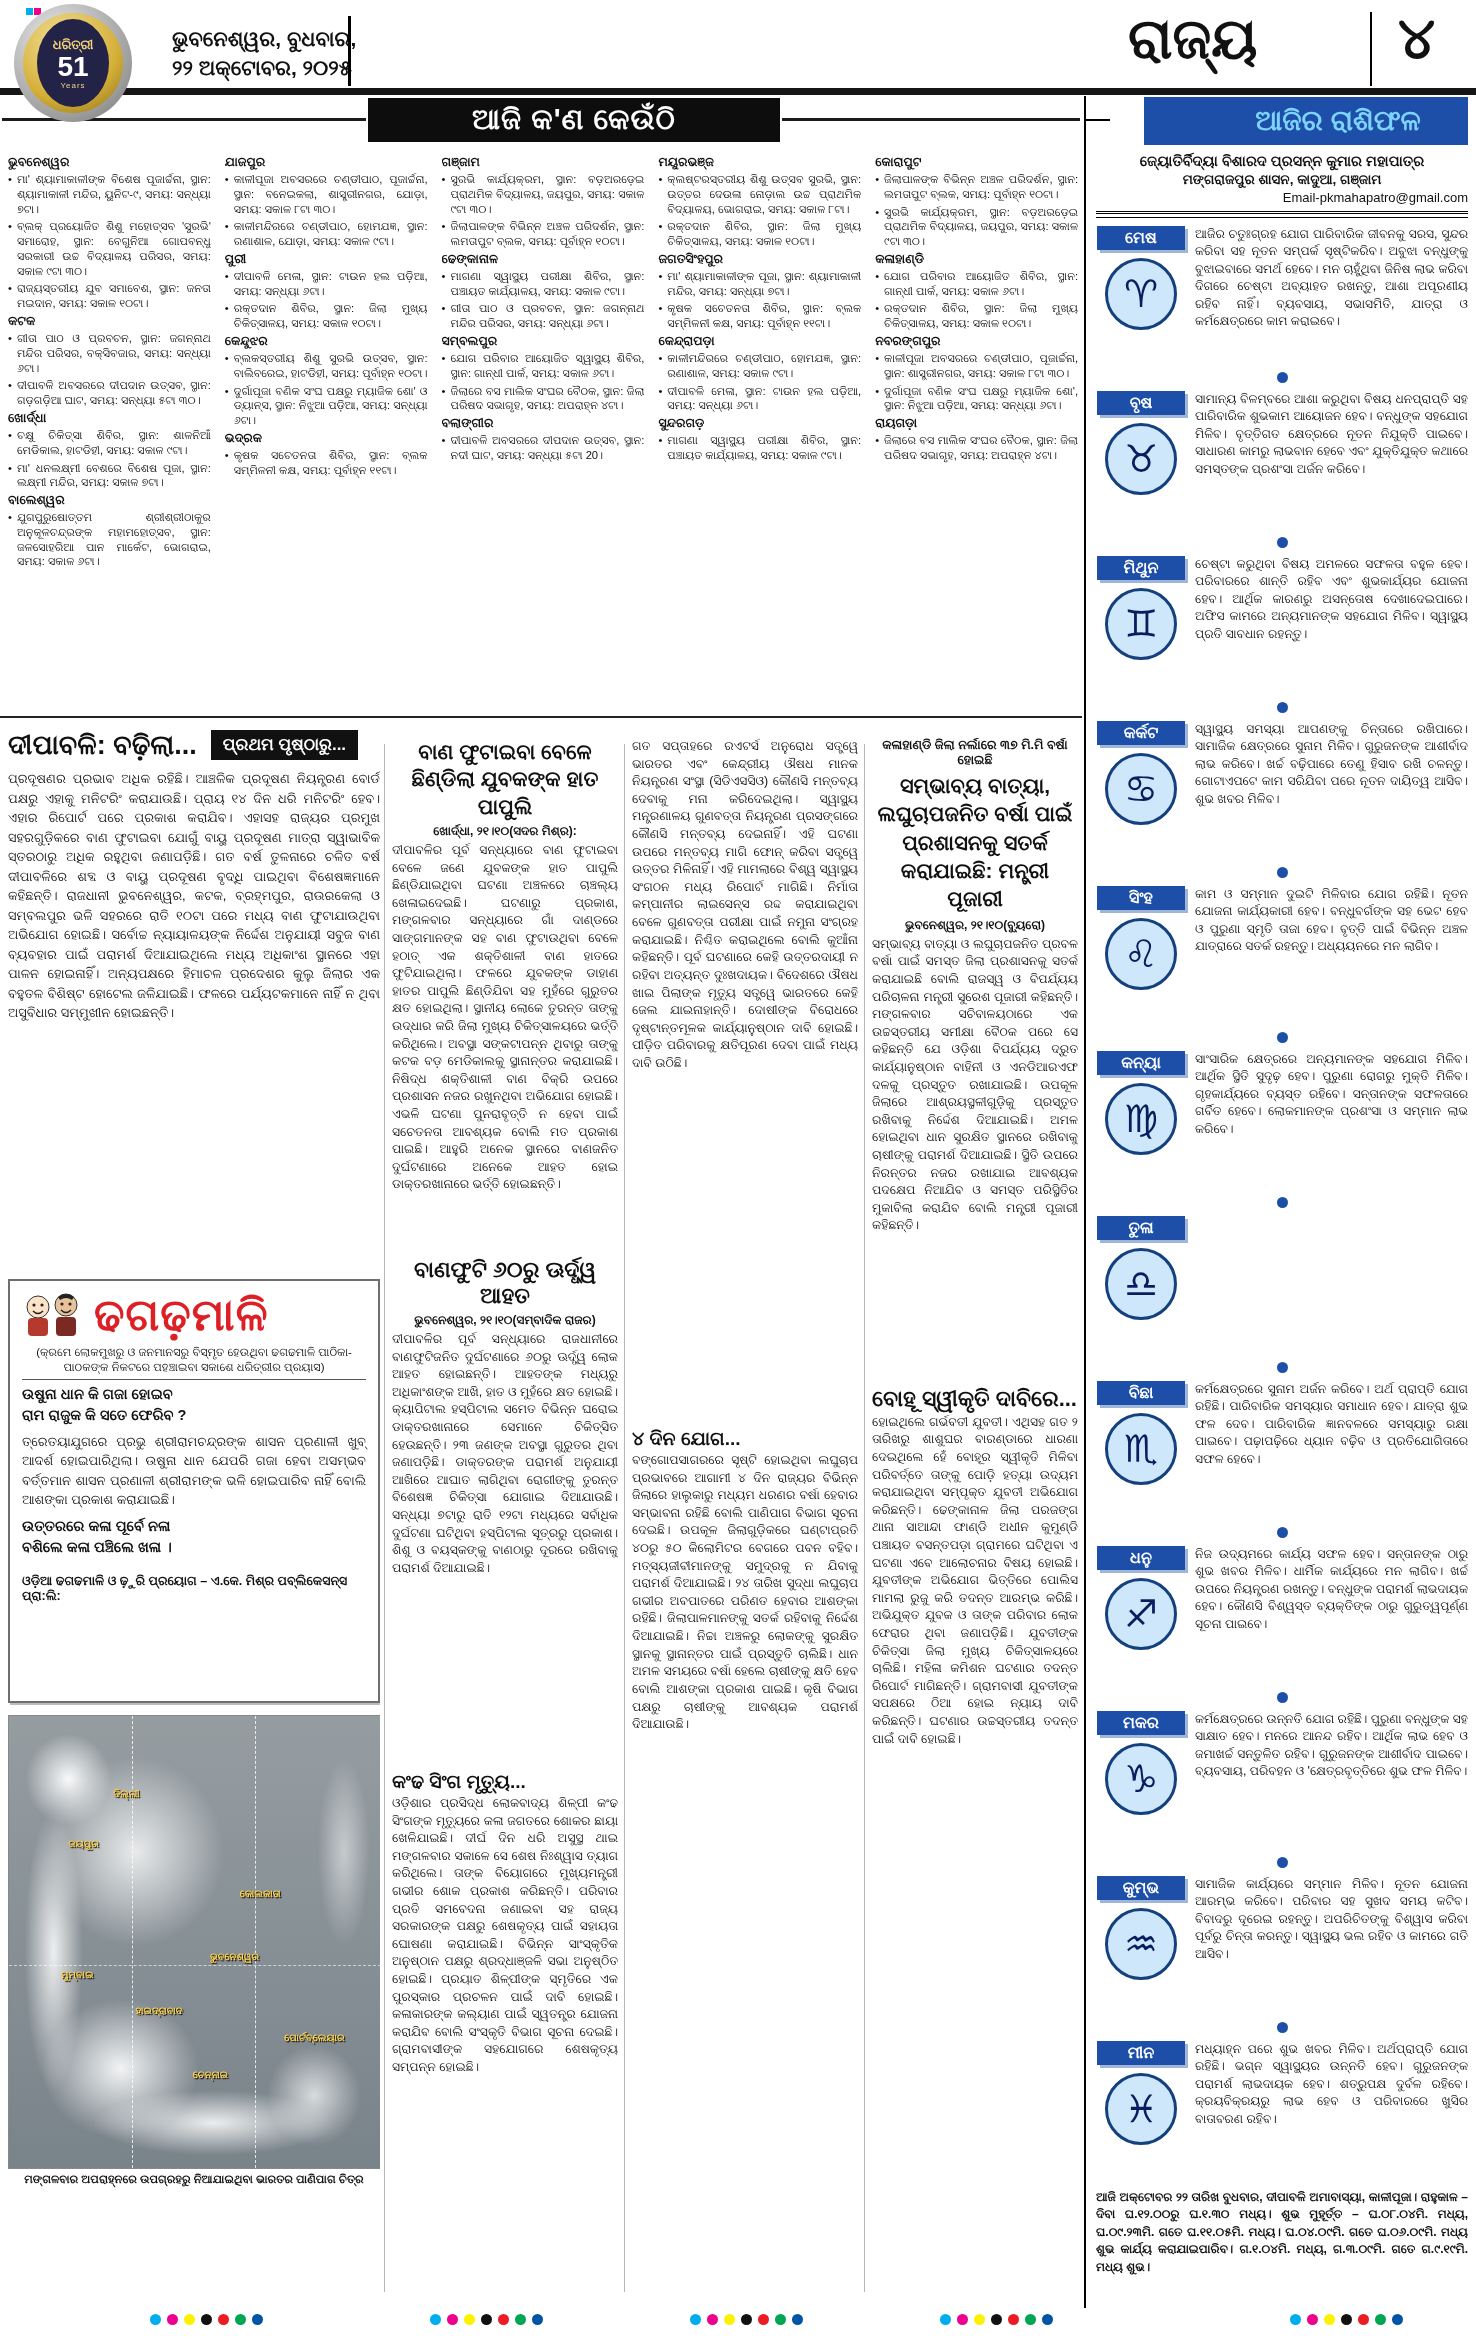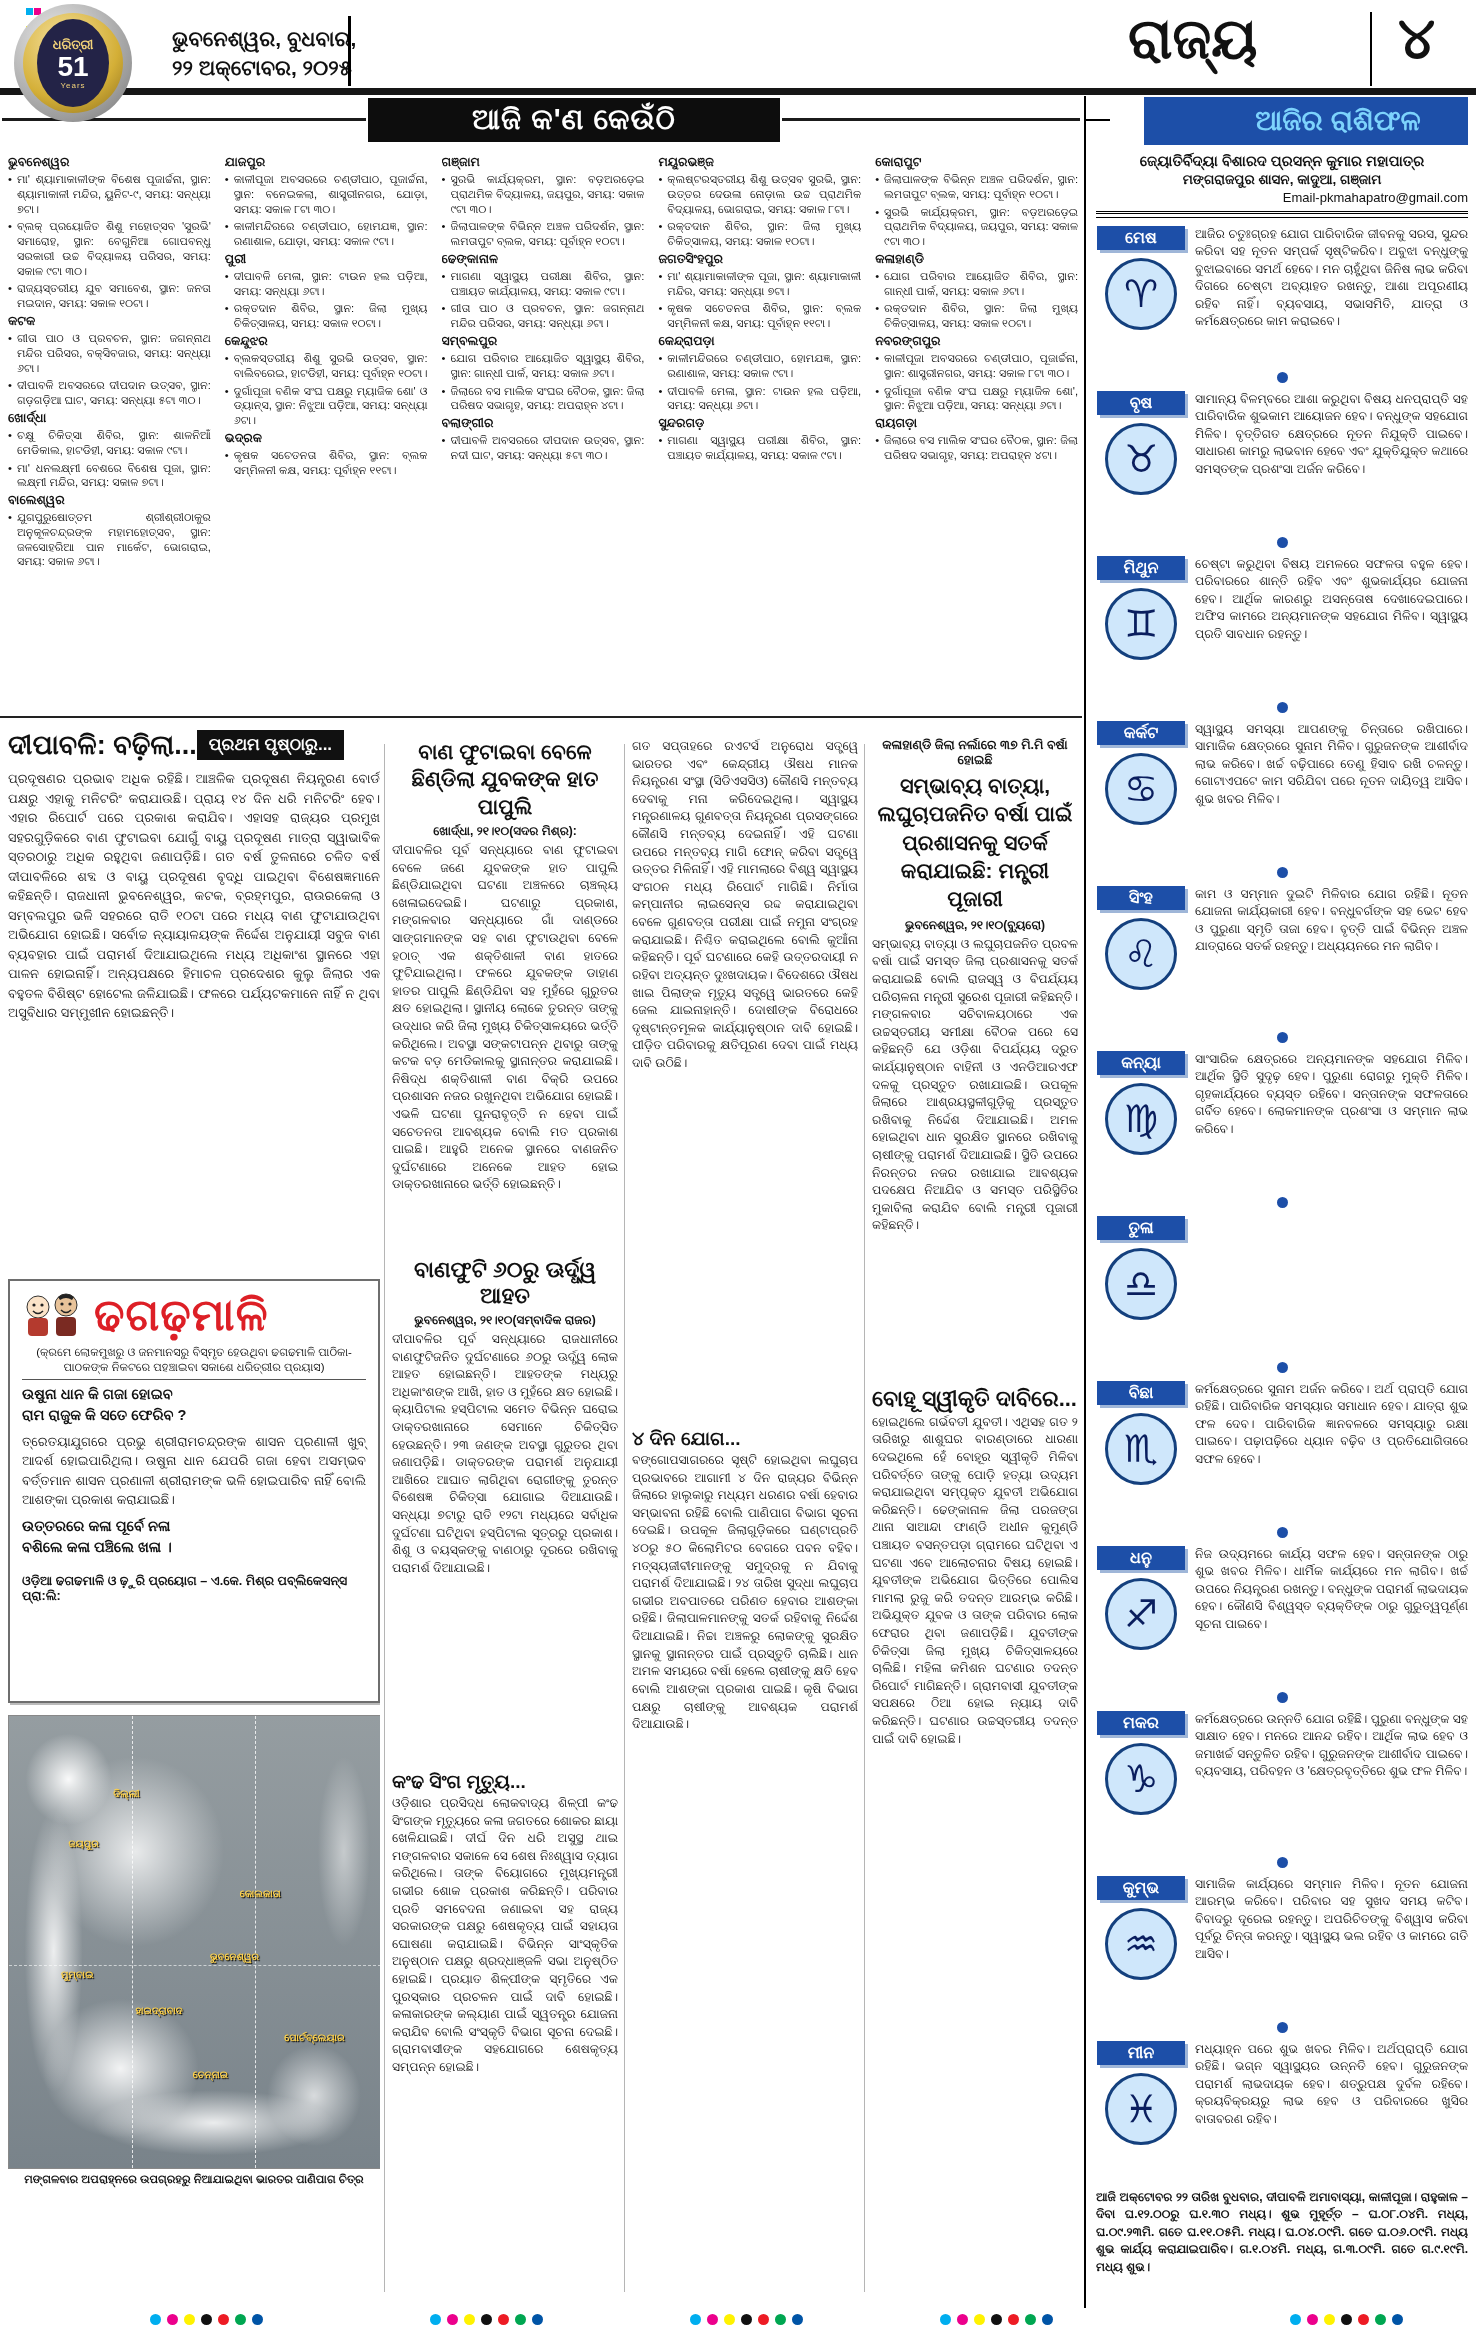--- a/index.html
+++ b/index.html
@@ -39,21 +39,21 @@
   
   .band-rule{left:0;top:716px;width:1082px;height:2px;background:#222;}
   .main-vline{left:1084px;top:96px;width:2px;height:2212px;background:#000;}
   .colline{width:1px;background:#b5b5b5;top:744px;height:1548px;}
   
   .artcol{overflow:hidden;}
   #col1{left:8px;top:730px;width:372px;height:1560px;}
   #col2{left:392px;top:738px;width:226px;height:1552px;}
   #col3{left:632px;top:738px;width:226px;height:1552px;}
   #col4{left:872px;top:738px;width:206px;height:1552px;}
-  .h-dipa{display:flex;align-items:flex-start;}
+  .h-dipa{display:flex;align-items:flex-start;gap:14px;}
   .h-dipa .hl{font-size:27px;font-weight:800;}
   .tagbox{background:#111;color:#fff;font-size:17px;font-weight:700;padding:5px 12px;}
   .bodytx{font-size:13px;line-height:1.5;text-align:justify;margin-top:8px;}
   .c-head{font-size:21px;font-weight:800;text-align:center;line-height:1.3;}
   .c-date{font-size:12px;font-weight:700;text-align:center;margin:4px 0;}
   .c-body{font-size:12.4px;line-height:1.42;text-align:justify;}
   .sub-head{font-size:22px;font-weight:800;text-align:center;margin:10px 0 2px 0;}
   .sub-head2{font-size:19px;font-weight:800;margin:10px 0 2px 0;}
   .kicker{font-size:12.6px;font-weight:700;text-align:center;}
   .big-head{font-size:21px;font-weight:800;text-align:center;line-height:1.35;margin:4px 0;}
@@ -237,21 +237,21 @@
           <span class="b">•</span>
           <span>ଯୋଗ ପରିବାର ଆୟୋଜିତ ସ୍ୱାସ୍ଥ୍ୟ ଶିବିର, ସ୍ଥାନ: ଗାନ୍ଧୀ ପାର୍କ, ସମୟ: ସକାଳ ୬ଟା।</span>
         </div>
         <div class="lst-item">
           <span class="b">•</span>
           <span>ଜିଲାରେ ବସ ମାଲିକ ସଂଘର ବୈଠକ, ସ୍ଥାନ: ଜିଲା ପରିଷଦ ସଭାଗୃହ, ସମୟ: ଅପରାହ୍ନ ୪ଟା।</span>
         </div>
         <div class="lst-region">ବଲାଙ୍ଗୀର</div>
         <div class="lst-item">
           <span class="b">•</span>
-          <span>ଦୀପାବଳି ଅବସରରେ ଦୀପଦାନ ଉତ୍ସବ, ସ୍ଥାନ: ନଦୀ ଘାଟ, ସମୟ: ସନ୍ଧ୍ୟା ୫ଟା ୩୦।</span>
+          <span>ଦୀପାବଳି ଅବସରରେ ଦୀପଦାନ ଉତ୍ସବ, ସ୍ଥାନ: ନଦୀ ଘାଟ, ସମୟ: ସନ୍ଧ୍ୟା ୫ଟା 20।</span>
         </div>
       </div>
       <div class="lst-col">
         <div class="lst-region">ମୟୂରଭଞ୍ଜ</div>
         <div class="lst-item">
           <span class="b">•</span>
           <span>କ୍ଲଷ୍ଟରସ୍ତରୀୟ ଶିଶୁ ଉତ୍ସବ ସୁରଭି, ସ୍ଥାନ: ଉତ୍ତର ଦେଉଳା ନୋଡ଼ାଲ ଉଚ୍ଚ ପ୍ରାଥମିକ ବିଦ୍ୟାଳୟ, ଭୋଗରାଇ, ସମୟ: ସକାଳ ୮ଟା।</span>
         </div>
         <div class="lst-item">
           <span class="b">•</span>

